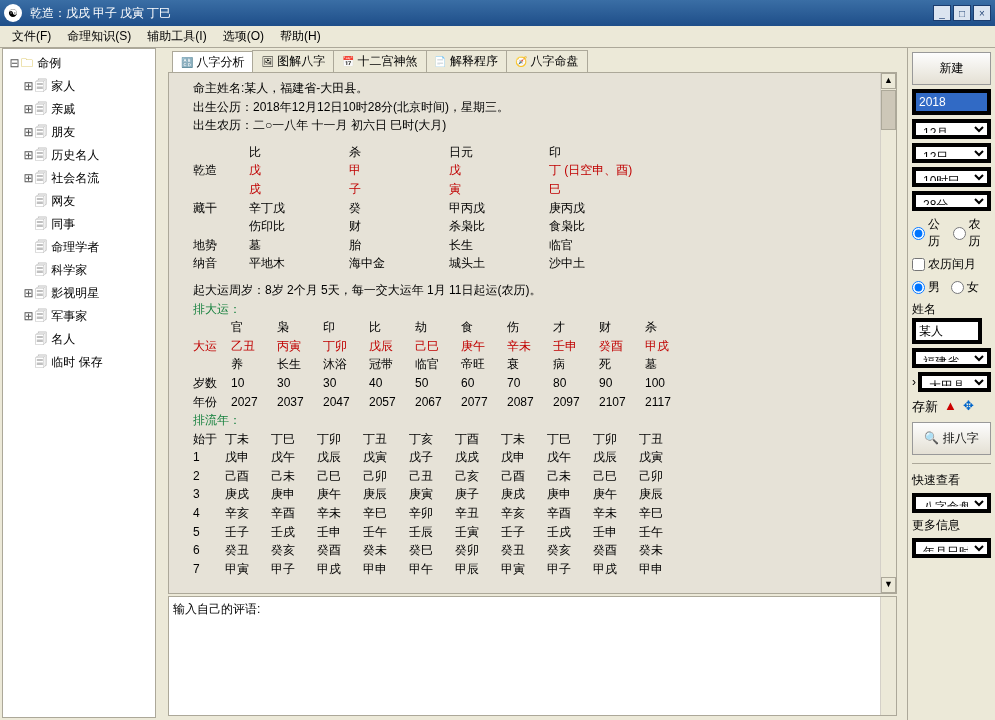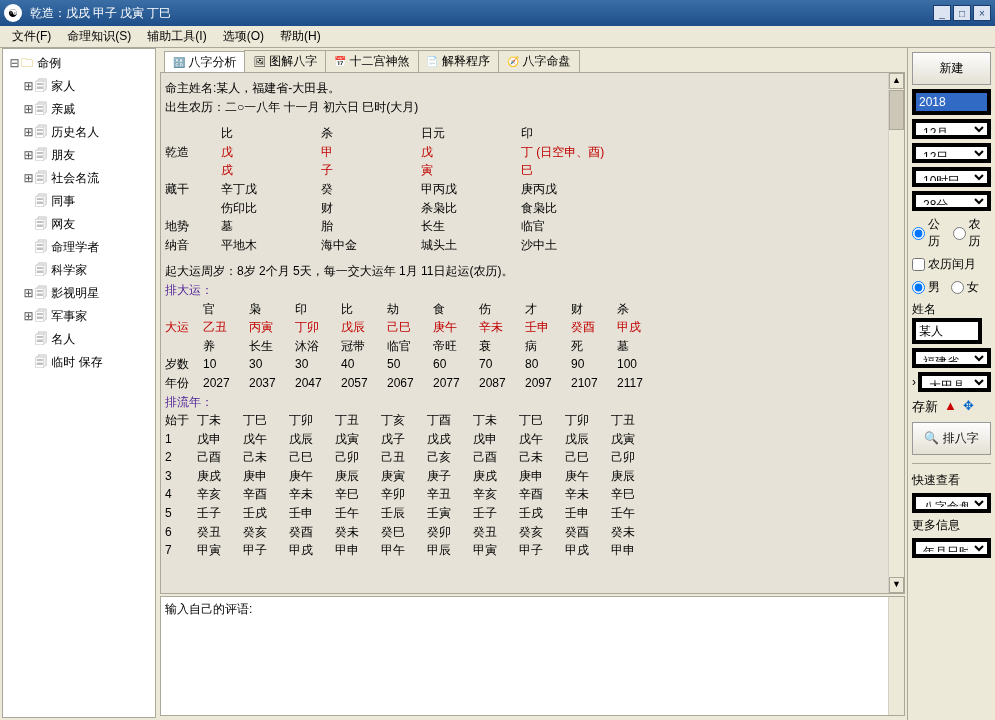--- a/index.html
+++ b/index.html
@@ -3,38 +3,38 @@
 <meta charset="utf-8">
 <style>
 * { margin:0; padding:0; box-sizing:border-box; font-family:"SimSun","宋体",sans-serif; font-size:12px; }
 body { background:#ece9d8; width:995px; height:720px; overflow:hidden; }
 .titlebar { height:26px; background:linear-gradient(to bottom,#3a6ea5,#1e4e89); display:flex; align-items:center; padding:0 4px; color:#fff; }
 .titlebar .yy{ width:18px; height:18px; border-radius:50%; background:#fff; margin-right:8px; display:flex; align-items:center; justify-content:center; color:#000; font-size:11px; }
 .titlebar .title{ flex:1; font-size:12px;font-family:Liberation Serif, serif; }
 .titlebar .winbtn{ width:18px; height:16px; background:#dbe4f0; border:1px solid #1a3c6e; margin-left:2px; display:flex; align-items:center; justify-content:center; color:#2a4a7a; font-size:10px; cursor:pointer; }
 .menubar { height:22px; background:#ece9d8; border-bottom:1px solid #aca899; display:flex; align-items:center; padding:0 6px; gap:4px; }
 .menubar span{ padding:2px 6px; cursor:pointer; }
-.workspace{ display:flex; height:calc(100% - 48px); }
+.workspace{ display:flex; height:calc(100% - 48px);gap:8px; }
 .sidebar{ width:154px; background:#fff; border:1px solid #aca899; margin:0 2px 2px 2px; overflow:auto; padding:4px 2px; }
 .tree-node{ padding:1px 0 1px 4px; white-space:nowrap; cursor:pointer; }
 .tree-node.child{ padding-left:18px; }
 .tree-node .tgl{ display:inline-block; width:11px; text-align:center; color:#555; }
 .tree-node .ic{ display:inline-block; width:14px; text-align:center; }
 .tree-root .ic{ color:#c4a000; }
 .center{ flex:1; display:flex; flex-direction:column; padding:2px 0 2px 0; }
 .tabbar{ height:22px; display:flex; align-items:flex-end; padding-left:6px; gap:0; }
 .tab{ border:1px solid #aca899; border-bottom:none; background:#ece9d8; padding:2px 8px; margin-right:-1px; cursor:pointer; display:flex; align-items:center; gap:3px; }
 .tab.active{ background:#fff; position:relative; top:1px; }
 .tab .ti{ font-size:10px; }
-.analysis{ flex:1; background:#e6e2d7; border:1px solid #aca899; margin:0 2px; overflow:auto; padding:6px 4px; line-height:1.55; position:relative; }
+.analysis{ flex:1; background:#e6e2d7; border:1px solid #aca899; margin:0 2px; overflow:auto; padding:6px 24px; line-height:1.55; position:relative; }
 .analysis .scroll{ position:absolute; right:0; top:0; bottom:0; width:16px; background:#ece9d8; border-left:1px solid #d4d0c8; }
 .analysis .scroll .sbtn{ height:16px; background:#ece9d8; border:1px solid #aca899; font-size:9px; text-align:center; }
 .analysis .scroll .thumb{ height:40px; background:#cdc7b8; border:1px solid #aca899; margin-top:1px; }
 .red{ color:#c00000; }
-.blue{ color:#4c1d95; }
+.blue{ color:#15803d; }
 .grid{ display:grid; }
 .pillars{ grid-template-columns:56px 100px 100px 100px 140px; }
 .dayun{ grid-template-columns:38px repeat(10,46px); }
 .liunian{ grid-template-columns:32px repeat(10,46px); }
 .comment{ height:120px; background:#fff; border:1px solid #aca899; margin:2px; padding:4px; position:relative; }
 .comment .scroll{ position:absolute; right:0; top:0; bottom:0; width:16px; background:#ece9d8; border-left:1px solid #d4d0c8; }
 .rightpanel{ width:88px; background:#ece9d8; border-left:1px solid #aca899; padding:4px; display:flex; flex-direction:column; gap:4px; }
 .rightpanel hr{ border:none; border-top:1px solid #aca899; margin:4px 0; }
 .btn{ background:linear-gradient(#fdfdfd,#e4e0d4); border:1px solid #999; padding:7px 0; text-align:center; cursor:pointer; }
 .inp,.sel{ border:4px solid #000000; background:#fff; padding:2px 3px; width:100%; }
@@ -63,25 +63,25 @@
   <span>帮助(H)</span>
 </div>
 
 <div class="workspace">
 
   <div class="sidebar">
     <div class="tree-node tree-root"><span class="tgl">⊟</span><span class="ic">🗀</span> <span>命例</span></div>
     <div id="tree-items">
         <div class="tree-node child"><span class="tgl">⊞</span><span class="ic" style="color:#888">🗐</span> 家人</div>
         <div class="tree-node child"><span class="tgl">⊞</span><span class="ic" style="color:#888">🗐</span> 亲戚</div>
+        <div class="tree-node child"><span class="tgl">⊞</span><span class="ic" style="color:#888">🗐</span> 朋友</div>
         <div class="tree-node child"><span class="tgl">⊞</span><span class="ic" style="color:#888">🗐</span> 历史名人</div>
-        <div class="tree-node child"><span class="tgl">⊞</span><span class="ic" style="color:#888">🗐</span> 朋友</div>
         <div class="tree-node child"><span class="tgl">⊞</span><span class="ic" style="color:#888">🗐</span> 社会名流</div>
+        <div class="tree-node child"><span class="tgl">&nbsp;&nbsp;</span><span class="ic" style="color:#888">🗐</span> 网友</div>
         <div class="tree-node child"><span class="tgl">&nbsp;&nbsp;</span><span class="ic" style="color:#888">🗐</span> 同事</div>
-        <div class="tree-node child"><span class="tgl">&nbsp;&nbsp;</span><span class="ic" style="color:#888">🗐</span> 网友</div>
         <div class="tree-node child"><span class="tgl">&nbsp;&nbsp;</span><span class="ic" style="color:#888">🗐</span> 命理学者</div>
         <div class="tree-node child"><span class="tgl">&nbsp;&nbsp;</span><span class="ic" style="color:#888">🗐</span> 科学家</div>
         <div class="tree-node child"><span class="tgl">⊞</span><span class="ic" style="color:#888">🗐</span> 影视明星</div>
         <div class="tree-node child"><span class="tgl">⊞</span><span class="ic" style="color:#888">🗐</span> 军事家</div>
         <div class="tree-node child"><span class="tgl">&nbsp;&nbsp;</span><span class="ic" style="color:#888">🗐</span> 名人</div>
         <div class="tree-node child"><span class="tgl">&nbsp;&nbsp;</span><span class="ic" style="color:#888">🗐</span> 临时 保存</div>
       </div>
   </div>
 
   <div class="center">
@@ -103,20 +103,21 @@
           <span>解释程序</span>
         </div>
       <div class="tab">
           <span class="ti">🧭</span>
           <span>八字命盘</span>
         </div>
     </div>
 
     <div class="analysis">
       <div>命主姓名:某人，福建省-大田县。</div>
+      <div>出生公历：2018年12月12日10时28分(北京时间)，星期三。</div>
       <div>出生农历：二○一八年 十一月 初六日 巳时(大月)</div>
       <div style="height:8px"></div>
       <div id="pillars" class="grid pillars">
           <div></div>
           <div>比</div>
           <div>杀</div>
           <div>日元</div>
           <div>印</div>
           <div class="">乾造</div>
           <div class="red">戊</div>

